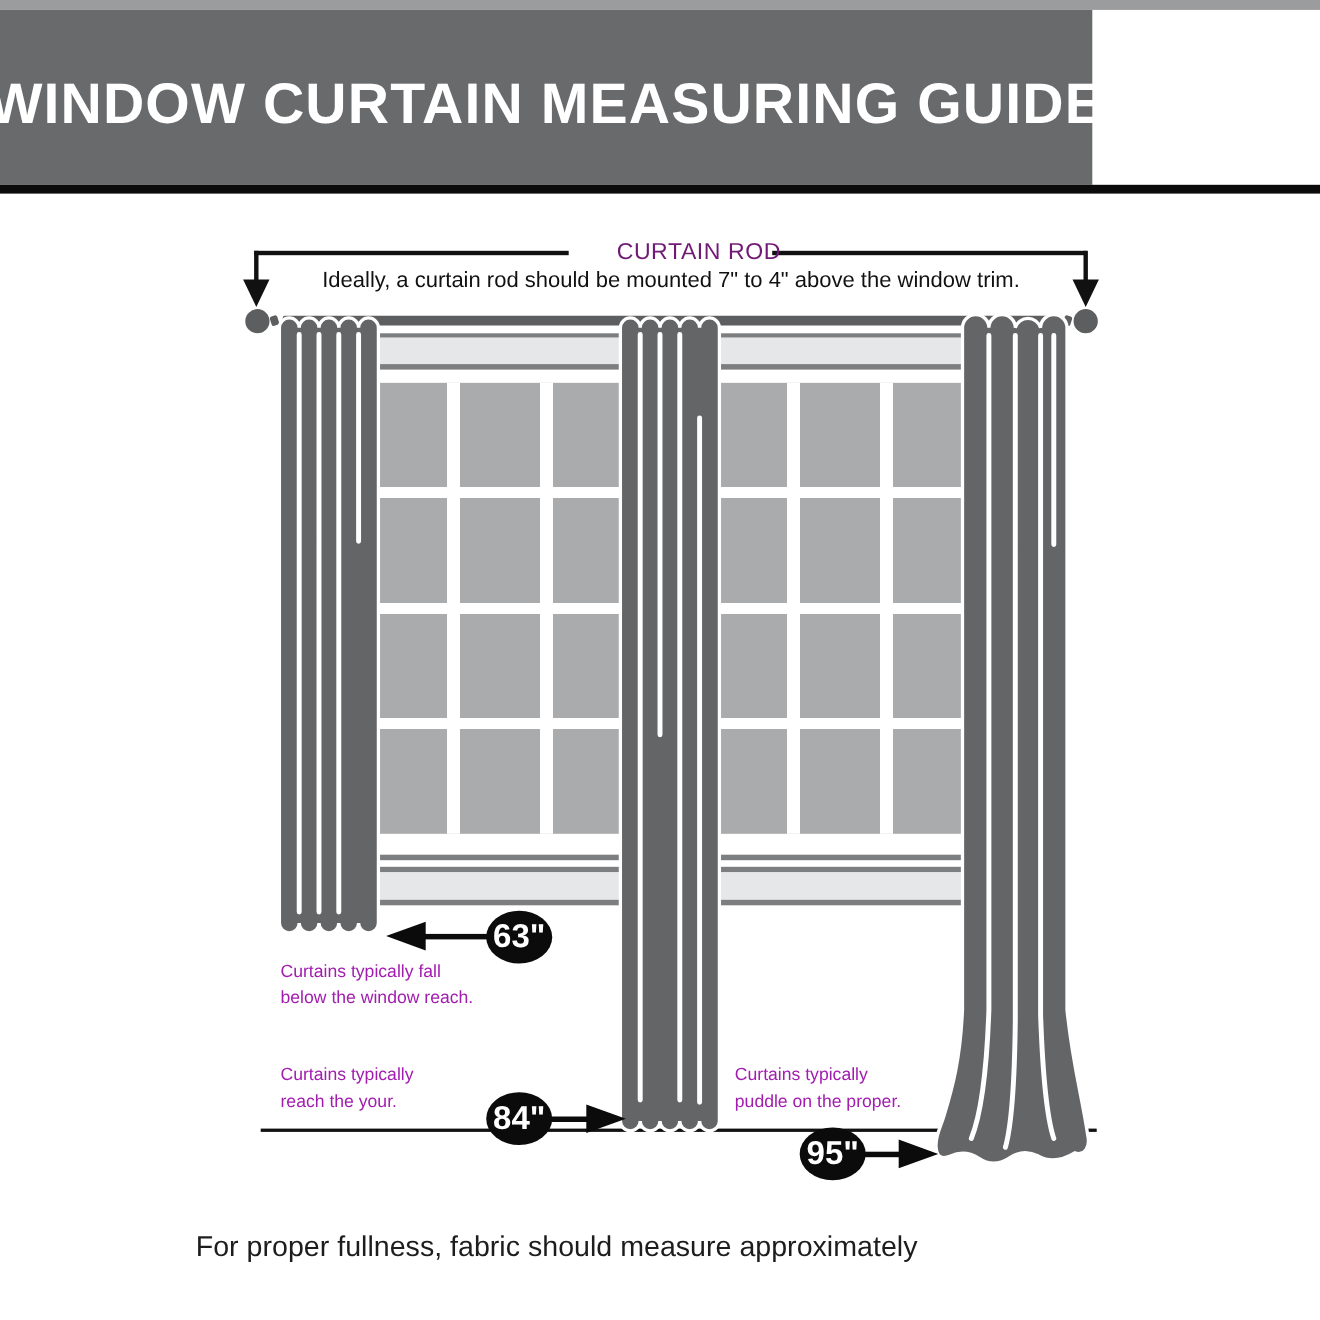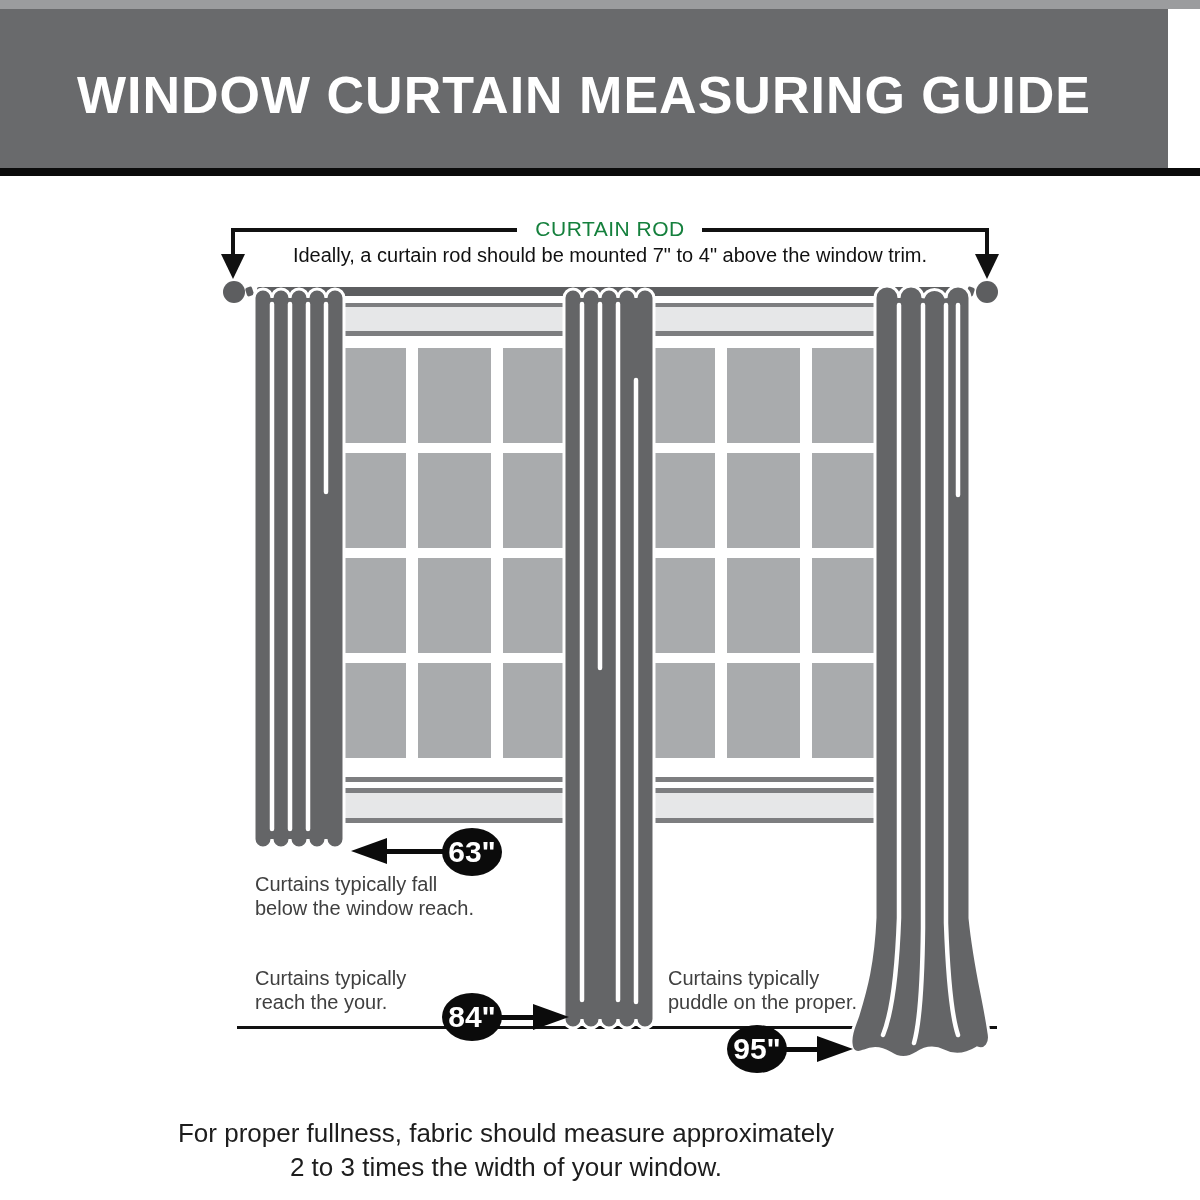--- a/index.html
+++ b/index.html
@@ -4,30 +4,30 @@
 <style>
   html,body{margin:0;padding:0;background:#fff;}
   #canvas{
     position:relative;width:1200px;height:1200px;background:#fff;overflow:hidden;
     font-family:"Liberation Sans",sans-serif;color:#161616;
   }
   .abs{position:absolute;}
 
   
   .header-strip{left:0;top:0;width:1200px;height:9px;background:#9b9c9e;}
-  .header{left:0;top:9px;width:1168px;height:159px;background:#696a6c;
+  .header{left:0;top:9px;width:993px;height:159px;background:#696a6c;
     display:flex;align-items:center;justify-content:center;}
   .header-rule{left:0;top:168px;width:1200px;height:8px;background:#0b0b0b;}
   .title{color:#ffffff;font-size:52px;font-weight:bold;letter-spacing:1px;padding-top:12px;white-space:nowrap;}
 
   
   .bracket-line{background:#111;height:4px;top:228px;}
   .bracket-left{left:231px;width:286px;}
   .bracket-right{left:702px;width:286px;}
-  .rod-label{left:510px;top:217px;width:200px;text-align:center;font-size:21px;letter-spacing:.5px;color:#15803d;white-space:nowrap;}
+  .rod-label{left:510px;top:217px;width:200px;text-align:right;font-size:21px;letter-spacing:.5px;color:#701a75;white-space:nowrap;}
   .rod-note{left:100px;top:244px;width:1020px;text-align:center;font-size:20px;color:#111;white-space:nowrap;}
   .arrow-v{width:4px;height:28px;background:#111;top:228px;}
   .arrow-v-left{left:231px;}
   .arrow-v-right{left:985px;}
   .arrow-head-down{width:0;height:0;top:254px;
     border-left:12px solid transparent;border-right:12px solid transparent;border-top:25px solid #111;}
   .arrow-head-down.l{left:221px;}
   .arrow-head-down.r{left:975px;}
 
   
@@ -70,21 +70,21 @@
   .line-84{left:499px;top:1015px;width:36px;}
   .line-95{left:784px;top:1047px;width:34px;}
   .head-left{width:0;height:0;border-top:13px solid transparent;border-bottom:13px solid transparent;
     border-right:36px solid #0b0b0b;z-index:4;}
   .head-right{width:0;height:0;border-top:13px solid transparent;border-bottom:13px solid transparent;
     border-left:36px solid #0b0b0b;z-index:4;}
   .head-63{left:351px;top:838px;}
   .head-84{left:533px;top:1004px;}
   .head-95{left:817px;top:1036px;}
 
-  .caption{font-size:20px;line-height:24px;color:#404040;z-index:4;white-space:nowrap;}
+  .caption{font-size:16px;line-height:24px;color:#a21caf;z-index:4;white-space:nowrap;}
   .caption-sill{left:255px;top:872px;}
   .caption-floor{left:255px;top:966px;}
   .caption-puddle{left:668px;top:966px;}
 
   .footer{left:0;top:1116px;width:1012px;text-align:center;font-size:26px;line-height:34px;color:#1d1d1d;}
 </style>
 </head>
 <body>
 
 <div id="canvas">
@@ -176,16 +176,15 @@
   <div class="abs badge badge-95">95"</div>
   <div class="abs meas-line line-95"></div>
   <div class="abs head-right head-95"></div>
   <div class="abs caption caption-puddle">
     <div>Curtains typically</div>
     <div>puddle on the proper.</div>
   </div>
 
   <div class="abs footer">
     <div>For proper fullness, fabric should measure approximately</div>
-    <div>2 to 3 times the width of your window.</div>
   </div>
 
 </div>
 
 </body></html>

